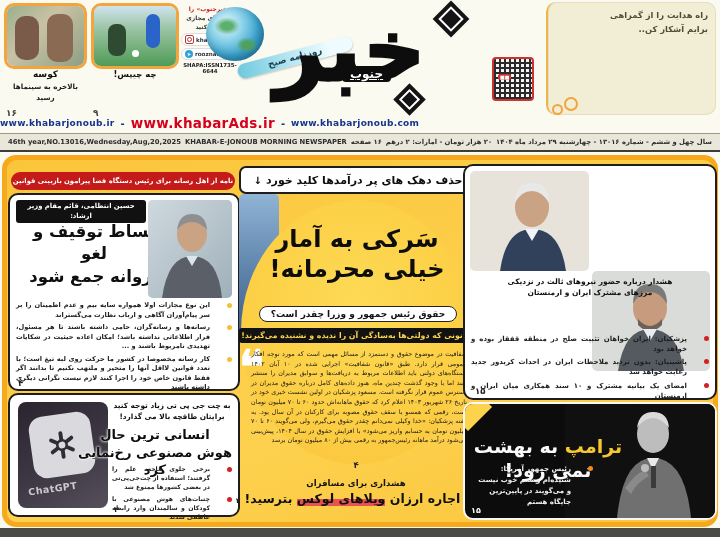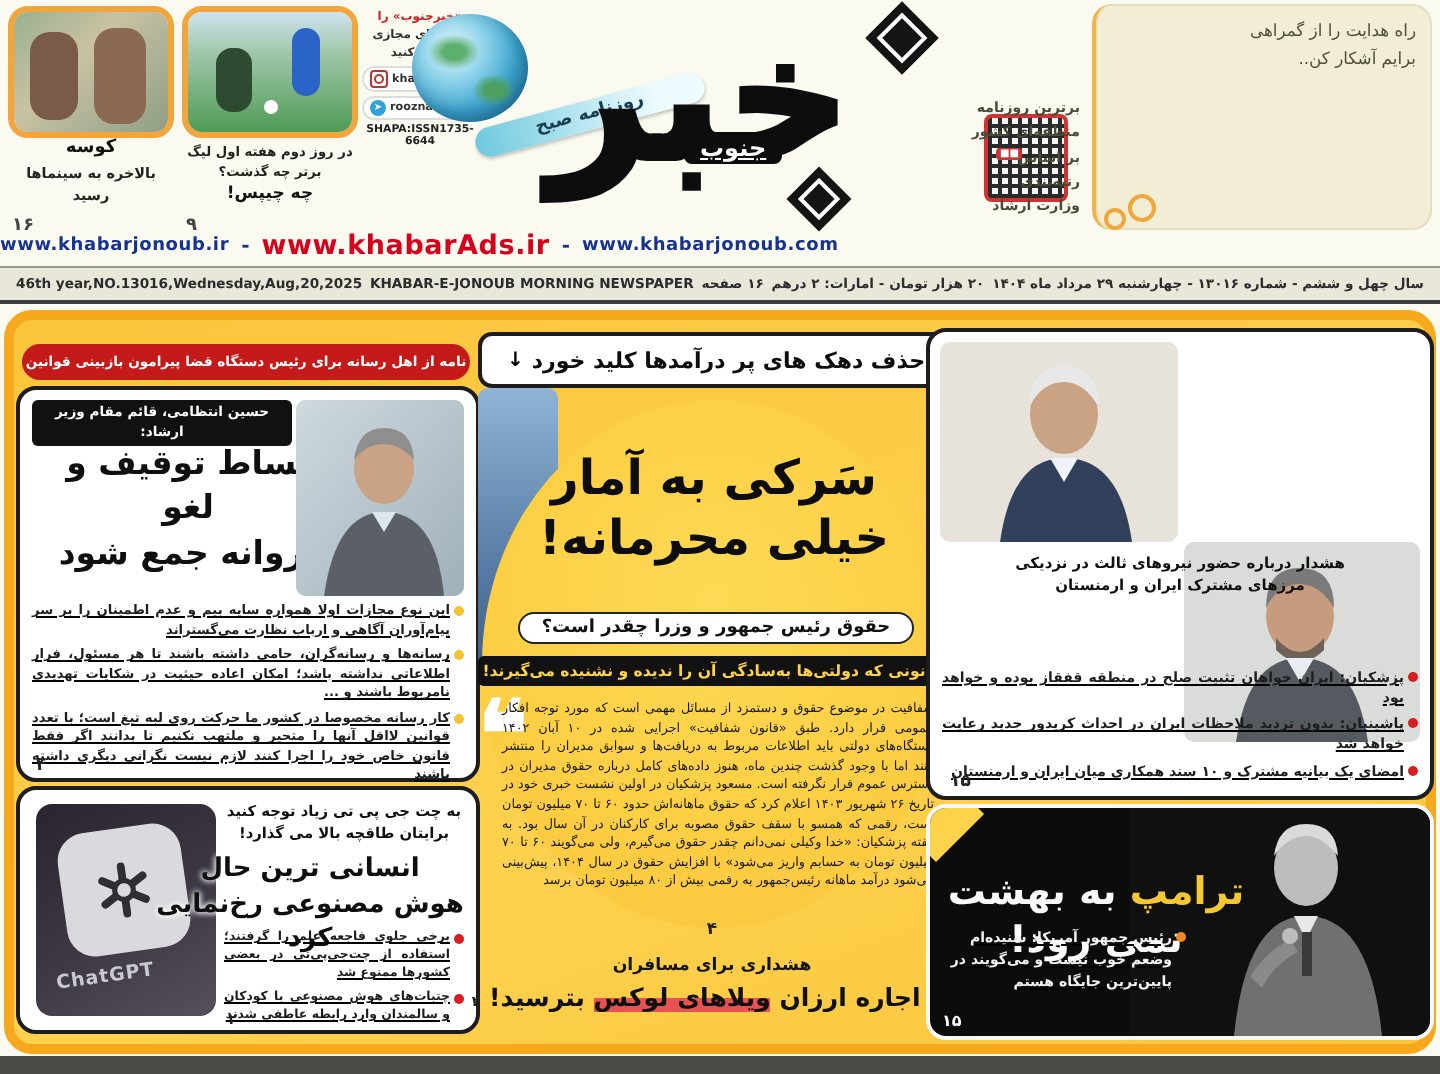--- a/index.html
+++ b/index.html
@@ -39,39 +39,39 @@
   .diamond{background:#141414;transform:rotate(45deg);}
   .diamond::after{content:"";position:absolute;inset:4px;border:2px solid #fff;}
 
   .qr{border:2px solid #c33;border-radius:4px;background:
       repeating-linear-gradient(0deg,#2a2a2a 0 2px,transparent 2px 5px),
       repeating-linear-gradient(90deg,#2a2a2a 0 2px,#f5f5f5 2px 5px);position:relative;}
   .qr-tag{position:absolute;left:4px;top:15px;background:#c33;color:#fff;font-size:5px;border-radius:2px;padding:0 2px;}
   .qr-cap{font-size:7px;font-weight:bold;color:#4a4a38;text-align:right;line-height:1.75;}
 
   .prayer{background:#f2eed6;border-radius:10px;border-left:2px solid #f0b44a;box-shadow:inset 0 0 0 1px #e6dfbe;}
-  .prayer-title{font-size:8.4px;font-weight:normal;color:#4f4f38;text-align:right;line-height:1.7;}
+  .prayer-title{font-size:8.4px;font-weight:bold;color:#4f4f38;text-align:right;line-height:1.7;}
   .prayer-body{font-size:6.4px;color:#666a4e;text-align:justify;line-height:1.65;margin-top:5px;}
   .prayer-dot{position:absolute;border:2px solid #f0a63c;border-radius:50%;background:transparent;}
 
   .urlbar{display:flex;align-items:center;gap:6px;direction:ltr;}
   .url-blue{color:#16338e;font-weight:bold;font-size:9px;letter-spacing:.3px;}
   .url-red{color:#d6001c;font-weight:bold;font-size:13.5px;letter-spacing:.3px;}
   .url-sep{color:#16338e;font-weight:bold;font-size:10px;}
 
   .infobar{background:#e9e7da;border-top:1px solid #9a9a8a;border-bottom:2px solid #3c3c3c;display:flex;align-items:center;justify-content:space-between;padding:0 8px;}
   .infobar span{font-size:6.8px;font-weight:bold;color:#2c2c2c;white-space:nowrap;}
 
   
   .frame{border:5px solid #f6a91c;border-radius:14px;background:linear-gradient(160deg,#fbc53b 0%,#fdd14e 60%,#fbc53b 100%);}
   .whitebox{background:#fff;border:2px solid #1d1d1d;border-radius:10px;}
   .banner-red{background:#c41a1a;border-radius:9px;color:#fff;font-size:6.8px;font-weight:bold;text-align:center;line-height:18px;}
   .kicker-strip{background:#111;color:#fff;font-size:6.8px;font-weight:bold;text-align:center;border-radius:3px;padding:2px 1px;line-height:1.4;}
   .hl-xl{font-weight:900;color:#0f0f0f;text-align:center;line-height:1.35;}
-  .bullet{display:flex;direction:rtl;gap:2px;margin-bottom:3px;text-decoration:underline;}
+  .bullet{display:flex;direction:rtl;gap:17px;margin-bottom:3px;}
   .bullet .dot{flex:0 0 auto;width:5px;height:5px;border-radius:50%;margin-top:2px;}
   .dot-y{background:#f2c235;}
   .dot-r{background:#d42020;}
   .dot-o{background:#f08a20;}
   .bullet .txt{font-size:6.6px;font-weight:bold;color:#1d1d1d;line-height:1.45;text-align:justify;direction:rtl;flex:1;}
   .pagenum{font-size:8.5px;font-weight:bold;color:#222;}
 
   .portrait{border-radius:5px;overflow:hidden;position:relative;}
   .portrait svg{display:block;width:100%;height:100%;}
 
@@ -118,22 +118,20 @@
     </div>
 
     <div class="abs teaser" style="left:91px;top:3px;width:88px;height:115px;">
       <div class="teaser-photo" style="width:82px;height:60px;">
         <div class="photo2">
           <div class="blob" style="left:14px;top:18px;width:18px;height:32px;background:#2e4a30;border-radius:8px;"></div>
           <div class="blob" style="left:52px;top:8px;width:14px;height:34px;background:#2a64c8;border-radius:7px;"></div>
           <div class="blob" style="left:38px;top:44px;width:7px;height:7px;background:#fff;"></div>
         </div>
       </div>
-      <div class="teaser-cap rtl preline" style="font-size:6.6px;">در روز دوم هفته اول لیگ
-برتر چه گذشت؟</div>
       <div class="teaser-title rtl" style="font-size:8.5px;">چه چیپس!</div>
       <div class="teaser-page">۹</div>
     </div>
 
     <div class="abs" style="left:181px;top:4px;width:58px;">
       <div class="follow rtl">
         <span class="red">«خبرجنوب» را</span><br>
         <span>در فضای مجازی</span><br>
         <span>دنبال کنید</span>
       </div>
@@ -153,25 +151,20 @@
       <span>روزنامه صبح</span>
     </div>
     <div class="abs logo-main rtl" style="left:252px;top:10px;width:196px;text-align:center;">خبر</div>
     <div class="abs logo-sub" style="left:342px;top:66px;text-decoration:underline;">جنوب</div>
     <div class="abs diamond" style="left:438px;top:6px;width:26px;height:26px;"></div>
     <div class="abs diamond" style="left:398px;top:88px;width:23px;height:23px;"></div>
 
     <div class="abs qr" style="left:492px;top:3px;width:38px;height:40px;">
       <span class="qr-tag">■■</span>
     </div>
-    <div class="abs qr-cap rtl preline" style="left:448px;top:48px;width:92px;">برترین روزنامه
-منطقه‌ای کشور
-بر اساس
-رتبه‌بندی
-وزارت ارشاد</div>
 
     <div class="abs prayer" style="left:546px;top:2px;width:170px;height:113px;padding:6px 8px;box-sizing:border-box;">
       <div class="prayer-title rtl preline">راه هدایت را از گمراهی
 برایم آشکار کن..</div>
       <div class="prayer-dot" style="left:16px;bottom:4px;width:10px;height:10px;"></div>
       <div class="prayer-dot" style="left:4px;bottom:0px;width:7px;height:7px;"></div>
     </div>
 
     <div class="abs urlbar" style="left:0;top:114px;width:720px;height:18px;">
       <span class="url-blue">www.khabarjonoub.ir</span>

